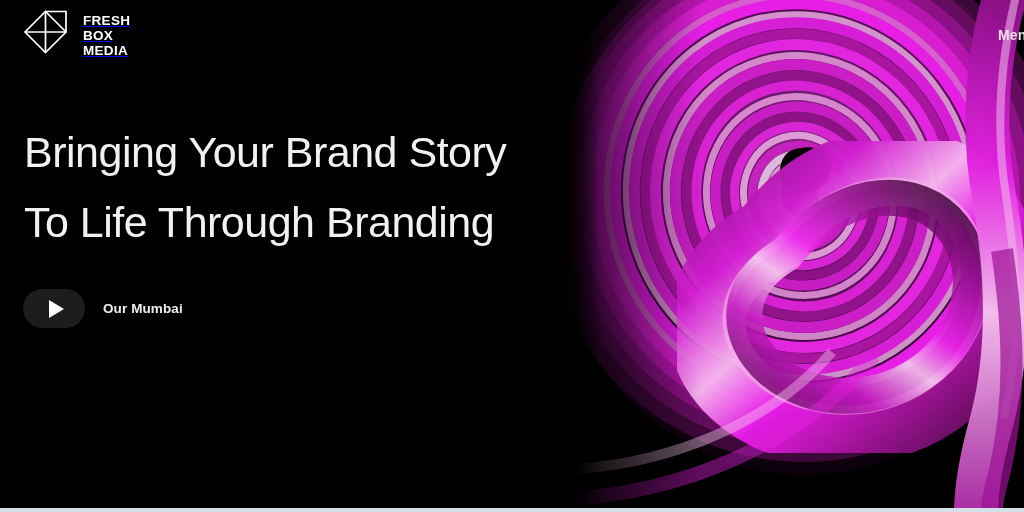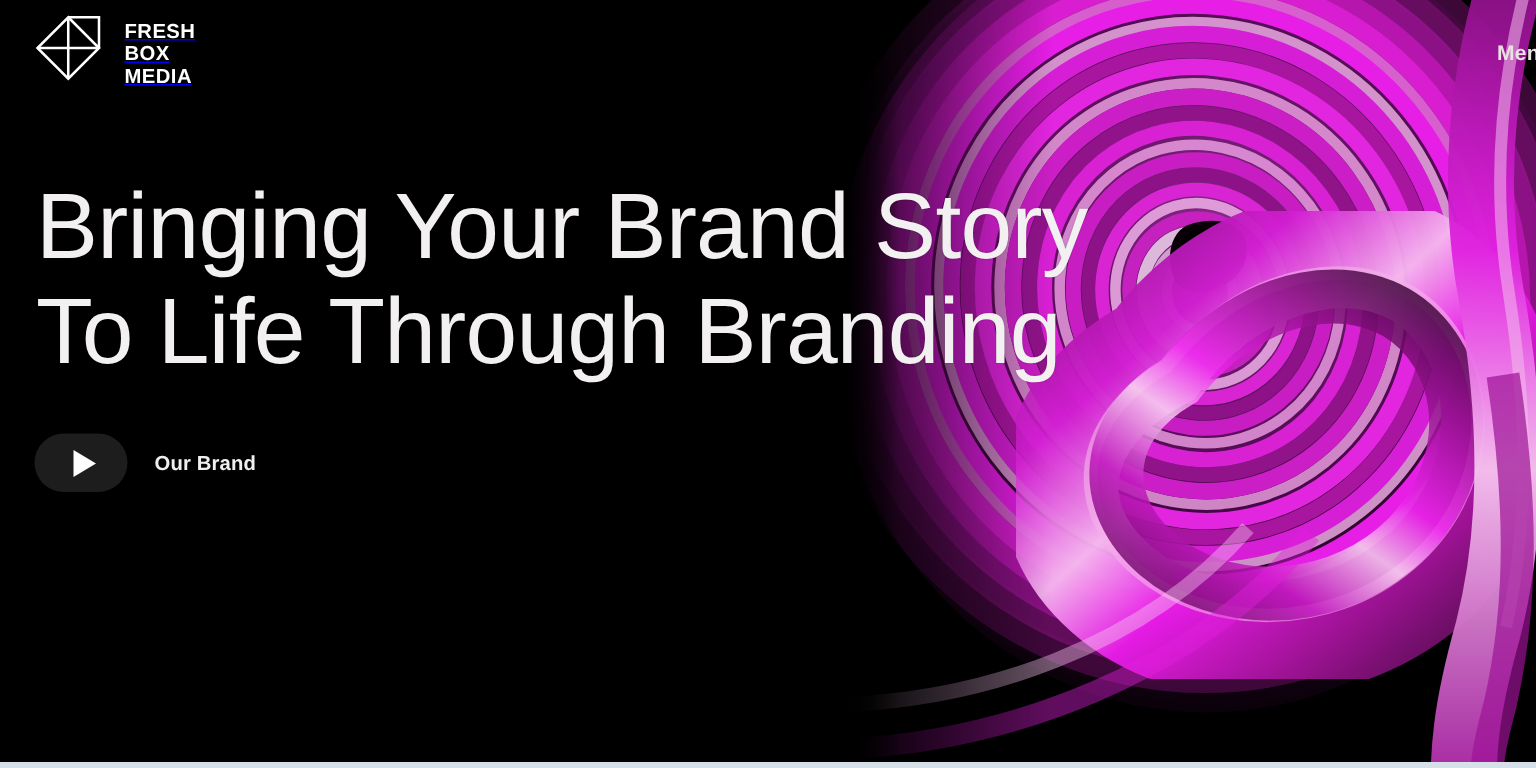--- a/index.html
+++ b/index.html
@@ -71,21 +71,21 @@
     cursor:pointer;
     font-family:"Liberation Sans", sans-serif;
   }
 
   
   .headline {
     position:absolute;
     left:24px; top:117px;
     z-index:30;
     color:#f2f0f0;
-    font-size:62px;
+    font-size:43px;
     font-weight:300;
     line-height:70px;
     letter-spacing:-0.5px;
     white-space:pre-line;
     font-family:"Liberation Sans", sans-serif;
     text-shadow:0 0 1px rgba(0,0,0,0.35);
   }
 
   
   .belief-row {
@@ -291,21 +291,21 @@
       <button class="menu-btn">Menu</button>
     </header>
 
     <h1 class="headline">Bringing Your Brand Story
 To Life Through Branding</h1>
 
     <div class="belief-row">
       <button class="play-btn">
         <span class="play-tri"></span>
       </button>
-      <span class="belief-label">Our Brand</span>
+      <span class="belief-label">Our Mumbai</span>
     </div>
 
 
   </section>
 
   <div class="page-bottom"></div>
 
 </div>
 
 </body></html>

